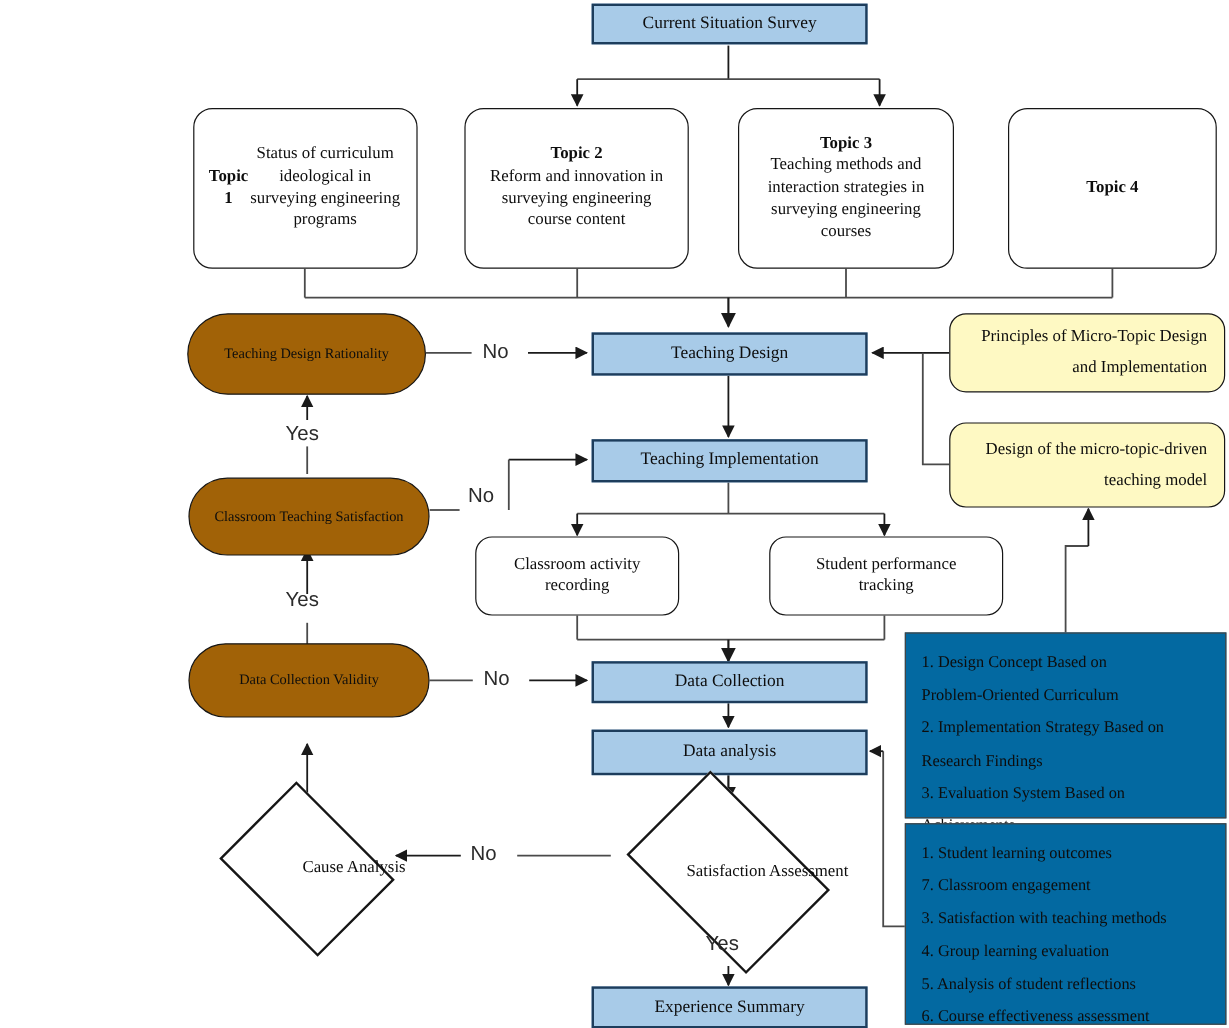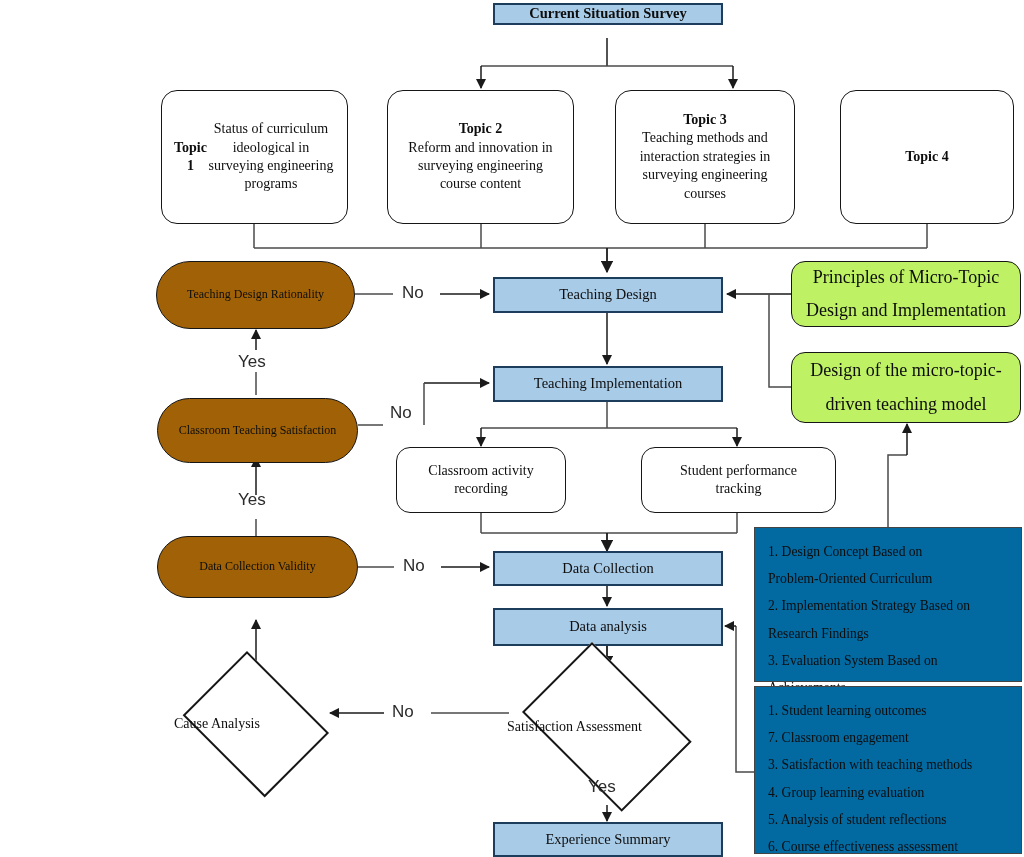--- a/index.html
+++ b/index.html
@@ -48,26 +48,26 @@
   .rbox.topic { border-radius: 16px; }
   
   .pill {
     background: #a16207;
     border: 1.8px solid #161616;
     border-radius: 44px;
     font-size: 12px;
   }
   
   .note {
-    background: #bef264;
+    background: #fef9c3;
     border: 1.8px solid #161616;
     border-radius: 14px;
-    font-size: 18px;
+    font-size: 14px;
     justify-content: flex-start;
-    text-align: center;
+    text-align: right;
     padding: 8px 14px;
     line-height: 1.85;
   }
   
   .panel {
     background: #0369a1;
     border: 1.3px solid #444444;
     border-radius: 0;
     font-size: 13.6px;
     justify-content: flex-start;
@@ -76,21 +76,21 @@
     padding: 10px 13px;
     line-height: 2.0;
     flex-direction: column;
   }
   .panel .li { white-space: nowrap; }
   
   .diamond {
     position: absolute;
     display: flex;
     align-items: center;
-    justify-content: flex-start;
+    justify-content: flex-end;
   }
   .diamond .dshape {
     position: absolute;
     left: 50%; top: 50%;
     width: 70.71%;
     height: 70.71%;
     transform: translate(-50%,-50%) rotate(45deg);
     background: #ffffff;
     border: 2px solid #161616;
     box-sizing: border-box;
@@ -201,21 +201,21 @@
       
       <path d="M 754 772 L 736 772 L 736 626"></path>
       <path d="M 736 626 L 725 626" marker-end="url(#arrow)" stroke="#1a1a1a"></path>
 
       
       <path d="M 888 527 L 888 455 L 907 455"></path>
       <path d="M 907 455 L 907 424" marker-end="url(#arrow)" stroke="#1a1a1a"></path>
     </g>
   </svg>
 
-  <div class="node proc" style="left:493px; top:3px; width:230px; height:22px;font-weight:bold;">
+  <div class="node proc" style="left:493px; top:3px; width:230px; height:34px;">
     <span>Current Situation Survey</span>
   </div>
 
   <div class="node rbox topic" style="left:161px; top:90px; width:187px; height:134px; flex-direction:row; padding:0 12px;">
     <span class="tline">Topic 1</span>
     <span>Status of curriculum ideological in surveying engineering programs</span>
   </div>
 
   <div class="node rbox topic" style="left:387px; top:90px; width:187px; height:134px; flex-direction:column; padding:0 14px;">
     <span class="tline">Topic 2</span>

